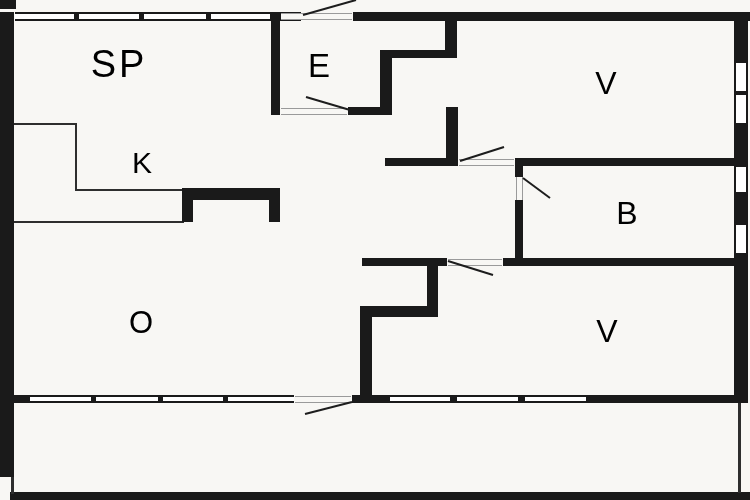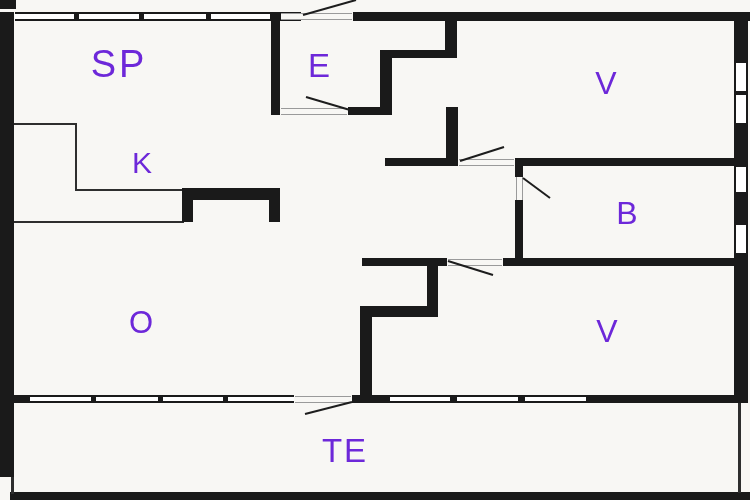--- a/index.html
+++ b/index.html
@@ -32,21 +32,21 @@
     box-sizing:border-box;
   }
   .th-v{
     position:absolute;background:var(--background,#f8f7f4);
     border-left:1px solid var(--threshold-line,#9a9a9a);
     border-right:1px solid var(--threshold-line,#9a9a9a);
     box-sizing:border-box;
   }
   .room-label{
     position:absolute;transform:translate(-50%,-50%);
-    color:#6d28d9;letter-spacing:2px;font-weight:400;line-height:1;
+    color:#000000;letter-spacing:2px;font-weight:400;line-height:1;
     white-space:nowrap;
   }
   .swings{position:absolute;left:0;top:0;pointer-events:none;}
 </style>
 </head>
 <body>
 
 <div class="plan">
 
   <div class="wall" style="left:0;top:12;width:16px;height:9px;"></div>
@@ -123,15 +123,14 @@
     <line x1="305" y1="414" x2="352" y2="402" stroke="#1d1d1d" stroke-width="2"></line>
   </svg>
 
   <span class="room-label" style="left:119px;top:64px;font-size:38px;letter-spacing:3px;">SP</span>
   <span class="room-label" style="left:320px;top:65px;font-size:33px;">E</span>
   <span class="room-label" style="left:607px;top:83px;font-size:32px;">V</span>
   <span class="room-label" style="left:143px;top:163px;font-size:30px;">K</span>
   <span class="room-label" style="left:628px;top:213px;font-size:32px;">B</span>
   <span class="room-label" style="left:142px;top:322px;font-size:31px;">O</span>
   <span class="room-label" style="left:608px;top:331px;font-size:32px;">V</span>
-  <span class="room-label" style="left:345px;top:450px;font-size:33px;">TE</span>
 
 </div>
 
 </body></html>

